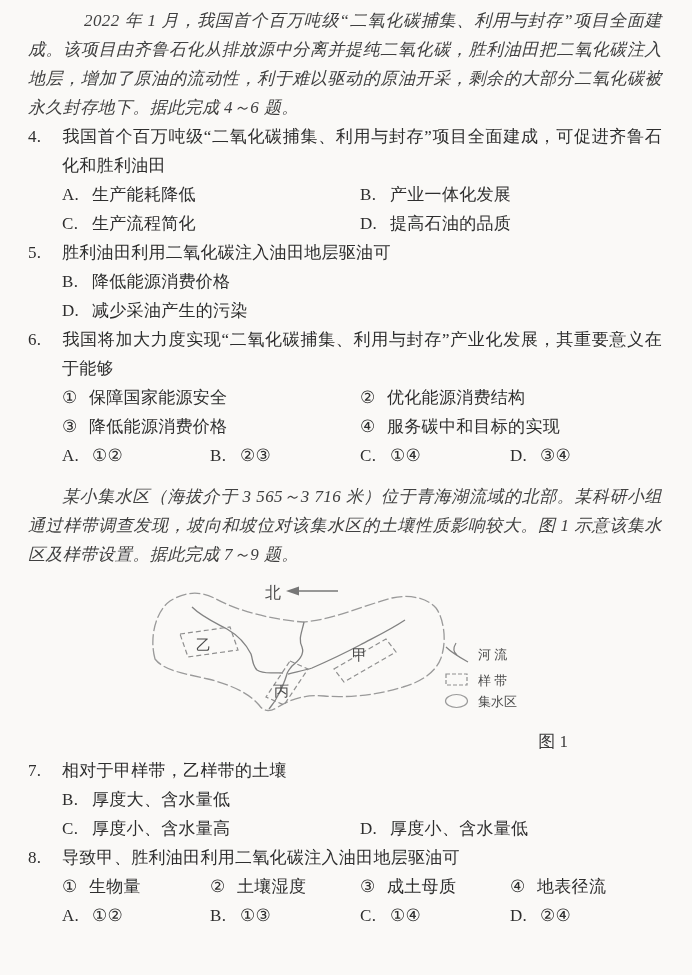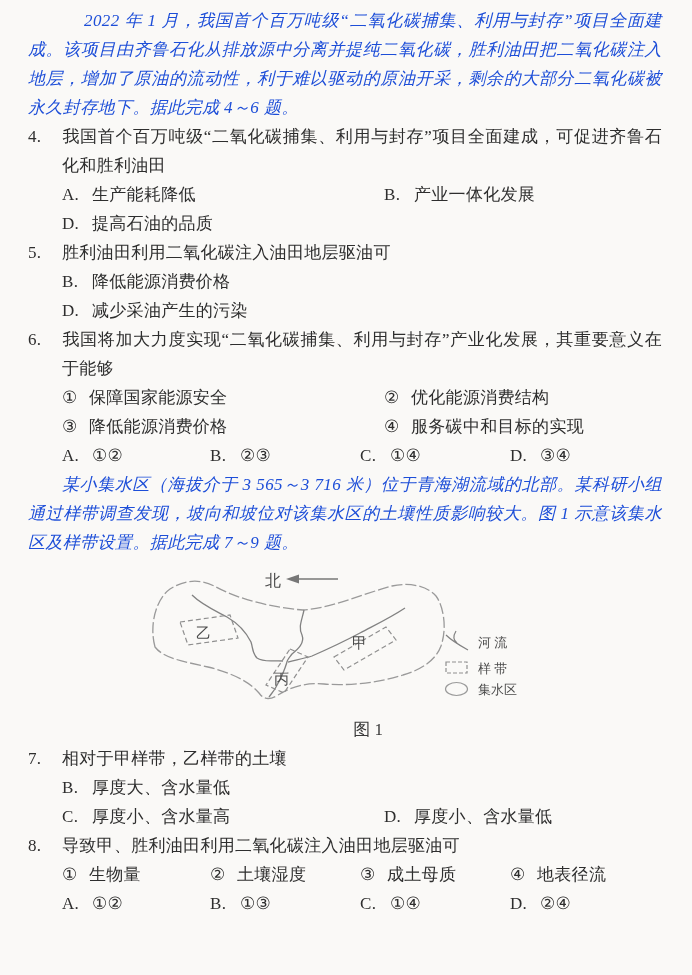--- a/index.html
+++ b/index.html
@@ -10,52 +10,53 @@
     color:#2e2e2e;
     font-family:"Liberation Serif","DejaVu Serif",serif;
     font-size:17px;
     line-height:29px;
     overflow:hidden;
   }
   .page { padding:6px 30px 0 28px; }
   .passage {
     text-align:justify;
     font-style:italic;
-    color:#1d4ed8;
+    color:#404040;
     letter-spacing:0.4px;
   }
   .passage.p1 { text-indent:56px; }
-  .passage.p2 { text-indent:34px; }
+  .passage.p2 { text-indent:34px; margin-top:12px; }
   .question { letter-spacing:0.3px; }
   .q-stem { padding-left:34px; text-indent:-34px; text-align:justify; }
   .q-num { display:inline-block; width:34px; text-indent:0; }
   .row { display:grid; padding-left:34px; }
-  .cols2 { grid-template-columns:298px auto;gap:24px; }
+  .cols2 { grid-template-columns:298px auto; }
   .cols4 { grid-template-columns:148px 150px 150px auto; }
   .opt-label { display:inline-block; min-width:30px; }
   .item-num { display:inline-block; min-width:27px; }
   .figure-block { margin-top:6px; }
   .figure-svg { display:block; margin-left:112px; }
-  .figure-caption { width:400px; margin-left:140px; text-align:center; color:#3a3a3a; }
+  .figure-caption { width:400px; margin-left:140px; text-align:right; color:#3a3a3a; }
   svg text { font-family:"Liberation Serif","DejaVu Serif",serif; fill:#4a4a4a; }
 </style>
 </head>
 <body>
 
 <div class="page">
 
   <p class="passage p1">2022 年 1 月，我国首个百万吨级“二氧化碳捕集、利用与封存”项目全面建成。该项目由齐鲁石化从排放源中分离并提纯二氧化碳，胜利油田把二氧化碳注入地层，增加了原油的流动性，利于难以驱动的原油开采，剩余的大部分二氧化碳被永久封存地下。据此完成 4～6 题。</p>
 
   <div class="question">
     <div class="q-stem"><span class="q-num">4.</span><span>我国首个百万吨级“二氧化碳捕集、利用与封存”项目全面建成，可促进齐鲁石化和胜利油田</span></div>
     <div class="row cols2">
       <span><span class="opt-label">A.</span><span>生产能耗降低</span></span>
       <span><span class="opt-label">B.</span><span>产业一体化发展</span></span>
     </div>
     <div class="row cols2">
+      <span><span class="opt-label">C.</span><span>生产流程简化</span></span>
       <span><span class="opt-label">D.</span><span>提高石油的品质</span></span>
     </div>
   </div>
 
   <div class="question">
     <div class="q-stem"><span class="q-num">5.</span><span>胜利油田利用二氧化碳注入油田地层驱油可</span></div>
     <div class="row cols2">
       <span><span class="opt-label">B.</span><span>降低能源消费价格</span></span>
     </div>
     <div class="row cols2">

